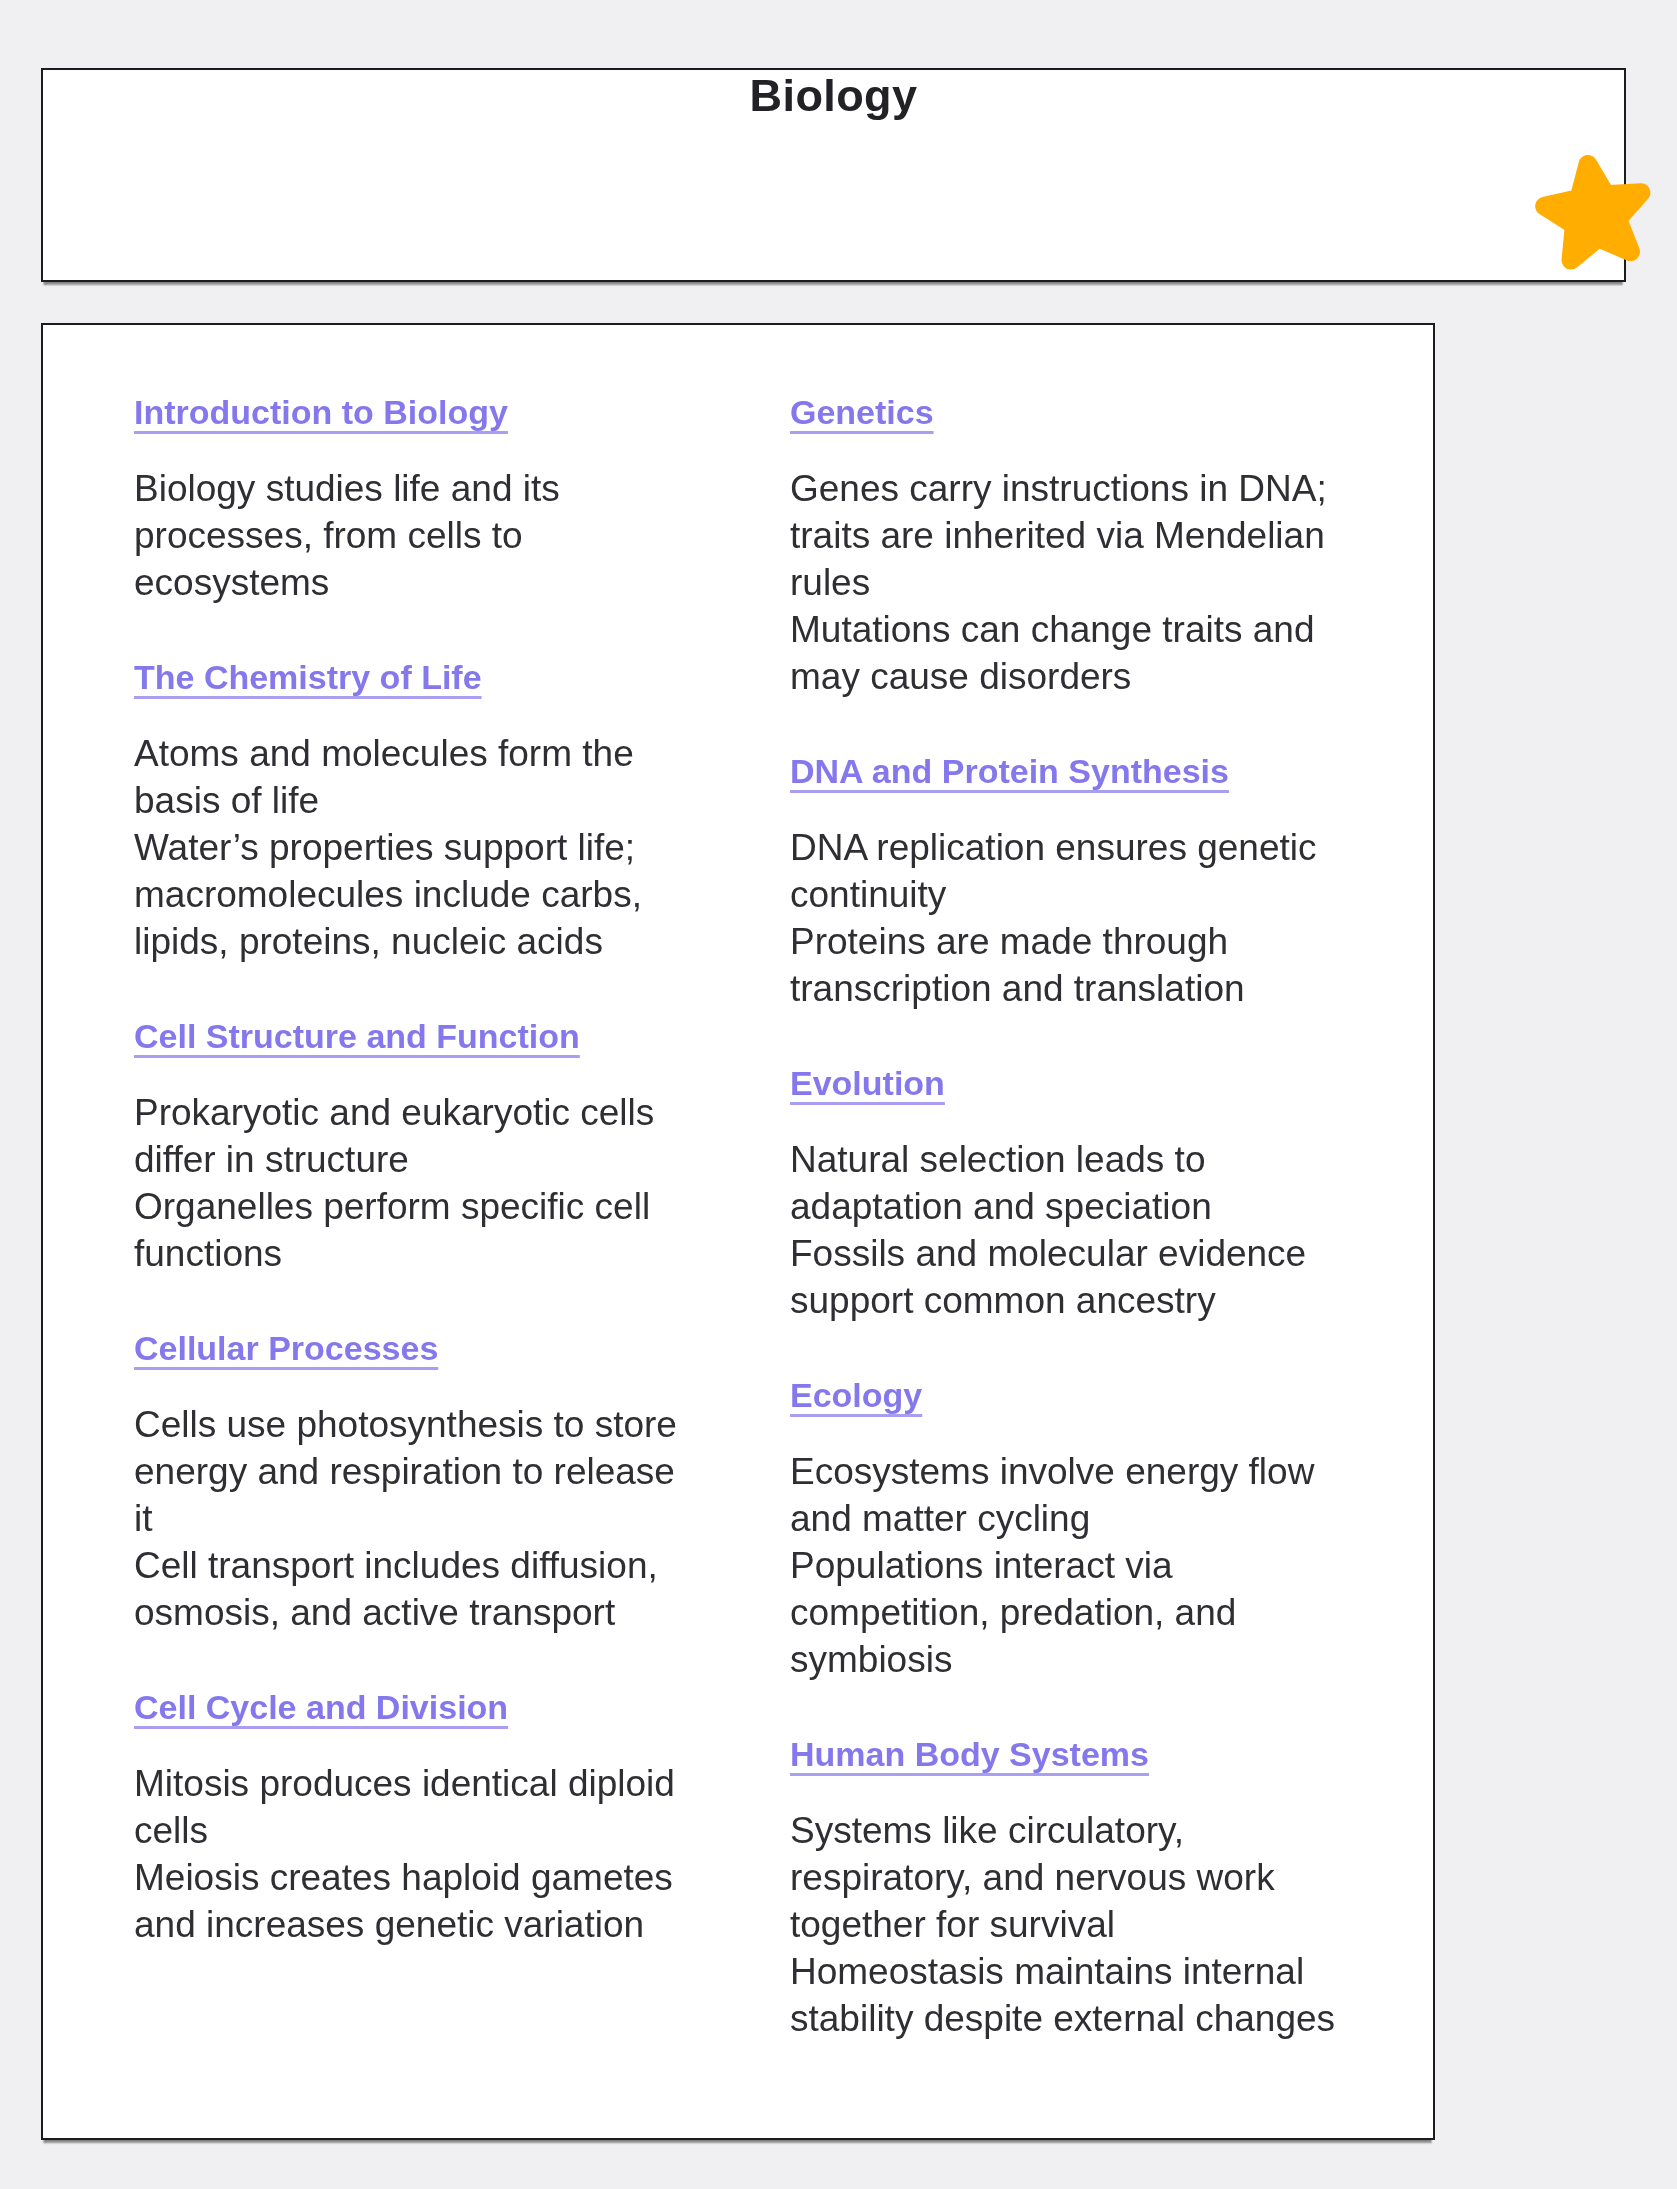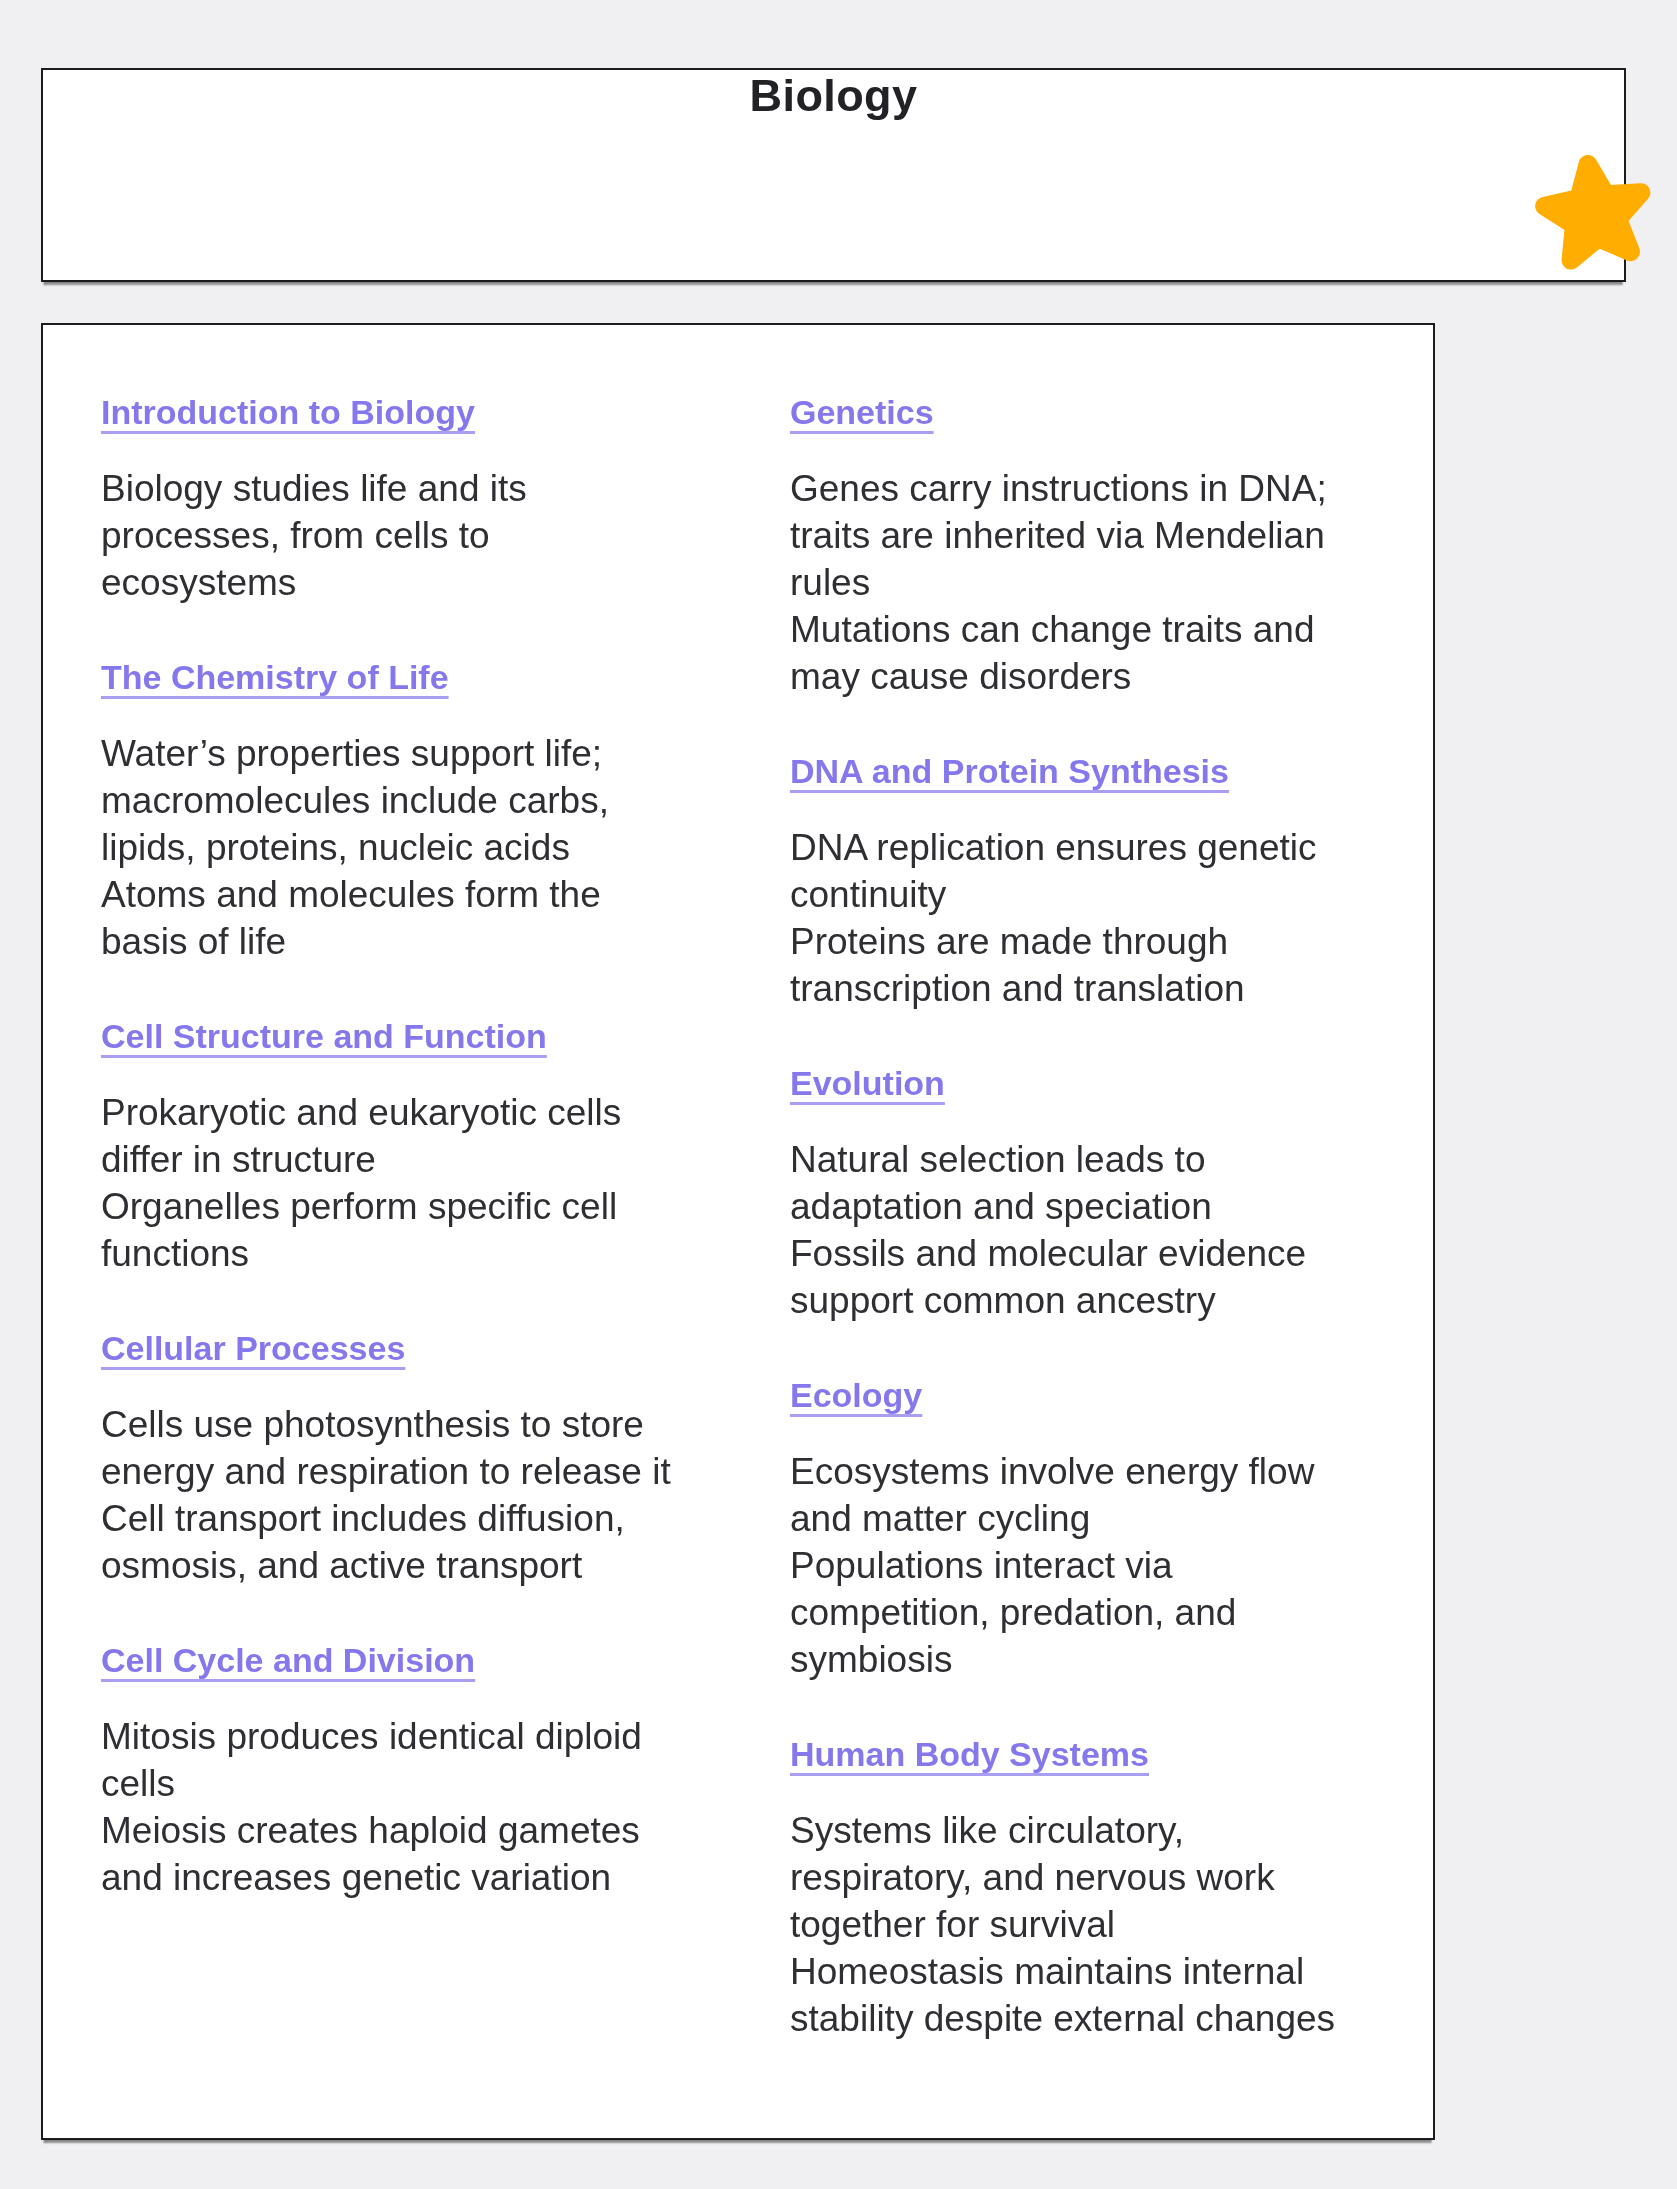--- a/index.html
+++ b/index.html
@@ -44,21 +44,21 @@
     width: 128px;
     height: 128px;
     transform: rotate(-8deg);
     z-index: 5;
   }
   .content-card {
     left: 41px;
     top: 323px;
     width: 1394px;
     height: 1817px;
-    padding: 64px 58px;
+    padding: 64px 91px;
     display: grid;
     grid-template-columns: 1fr 1fr;
     column-gap: 104px;
     align-content: start;
   }
   .column { min-width: 0; }
   .section { margin: 0 0 48px 0; }
   .section-heading {
     display: inline-block;
     margin: 0 0 29px 0;
@@ -98,22 +98,22 @@
 
     <div class="column">
 
       <div class="section">
         <h3 class="section-heading">Introduction to Biology</h3>
         <div class="point">Biology studies life and its processes, from cells to ecosystems</div>
       </div>
 
       <div class="section">
         <h3 class="section-heading">The Chemistry of Life</h3>
+        <div class="point">Atoms and molecules form the basis of life</div>
         <div class="point">Water’s properties support life; macromolecules include carbs, lipids, proteins, nucleic acids</div>
-        <div class="point">Atoms and molecules form the basis of life</div>
       </div>
 
       <div class="section">
         <h3 class="section-heading">Cell Structure and Function</h3>
         <div class="point">Prokaryotic and eukaryotic cells differ in structure</div>
         <div class="point">Organelles perform specific cell functions</div>
       </div>
 
       <div class="section">
         <h3 class="section-heading">Cellular Processes</h3>

